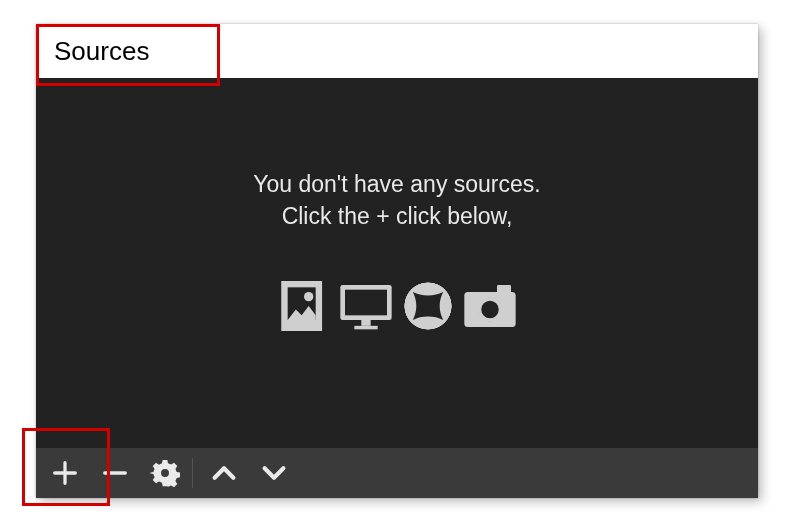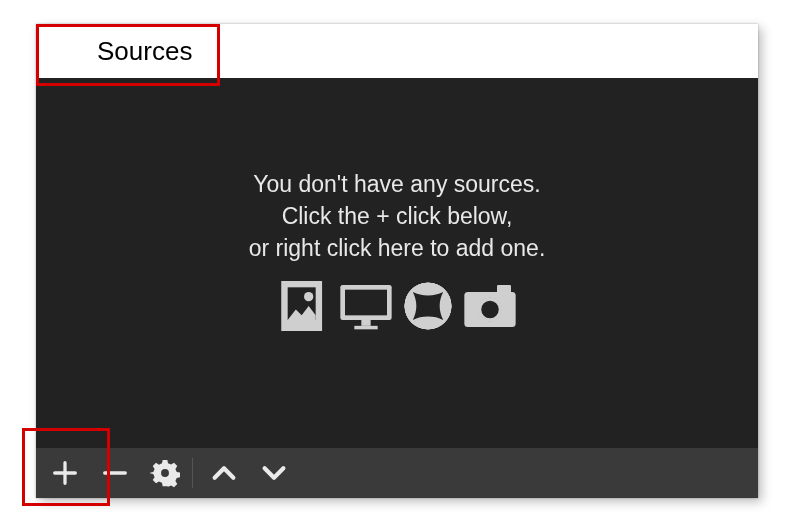--- a/index.html
+++ b/index.html
@@ -21,21 +21,20 @@
     box-shadow: 4px 4px 10px rgba(0,0,0,0.25), 0 0 2px rgba(0,0,0,0.3);
   }
   .header {
     height: 54px;
     line-height: 54px;
     padding: 0 18px;
     font-size: 26px;
     color: #000;
     background: #fff;
     position: relative;
-    margin-left: 43px;
   }
   .content {
     background: #222222;
     height: 370px;
     position: relative;
     color: #dddddd;
     text-align: center;
     text-decoration: underline;
   }
   .placeholder-text {
@@ -113,21 +112,20 @@
 <div class="panel">
 
   <div class="header">
     <span>Sources</span>
   </div>
 
   <div class="content">
     <div class="placeholder-text">
       <span class="placeholder-line">You don't have any sources.</span>
       <span class="placeholder-line">Click the + click below,</span>
-      <span class="placeholder-line">or right click here to add one.</span>
     </div>
     <div class="icon-row">
       <span>
         <svg viewBox="0 0 48 48">
             <path d="M6 4h32v40H6z M10 8h24v26l-7-8-6 7-4-4-7 8V8z M30 14a4 4 0 1 1-8 0 4 4 0 0 1 8 0z M12 4l4 4 M6 4l4 4" fill="#cfcfcf"></path>
             <path d="M6 4h32v40H6z" fill="none" stroke="#cfcfcf" stroke-width="3"></path>
             <path d="M38 8l4 4v32l-4 4" fill="none"></path>
             <rect x="6" y="4" width="32" height="40" fill="#cfcfcf"></rect>
             <rect x="10" y="8" width="24" height="28" fill="#222"></rect>
             <circle cx="28" cy="16" r="4" fill="#cfcfcf"></circle>

